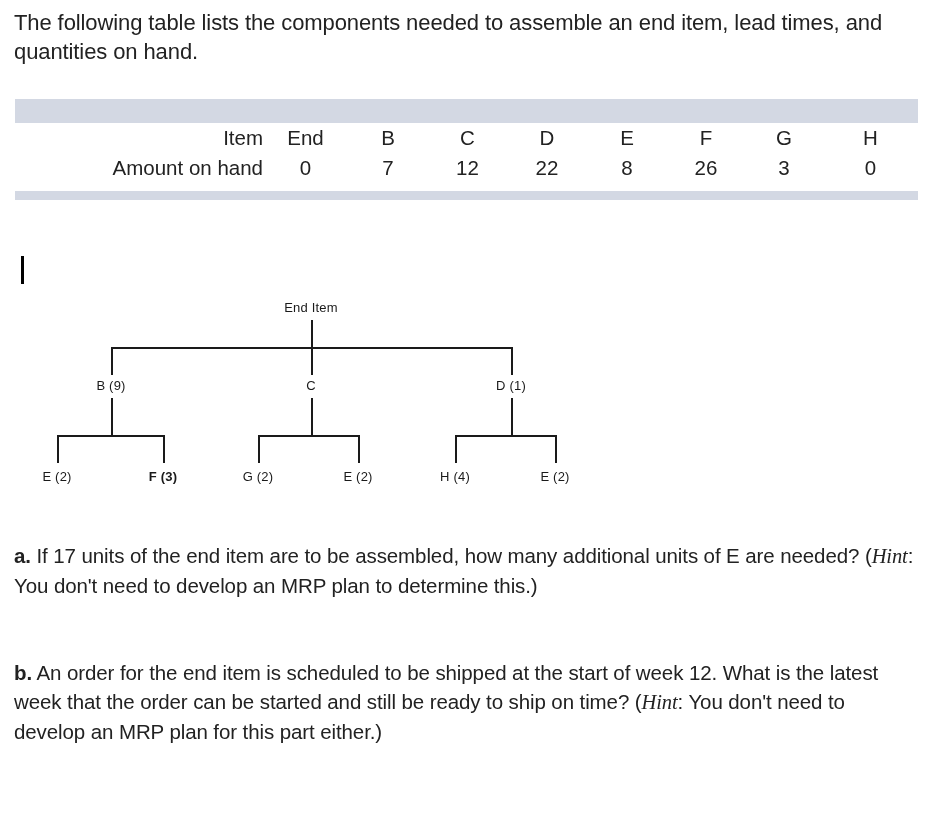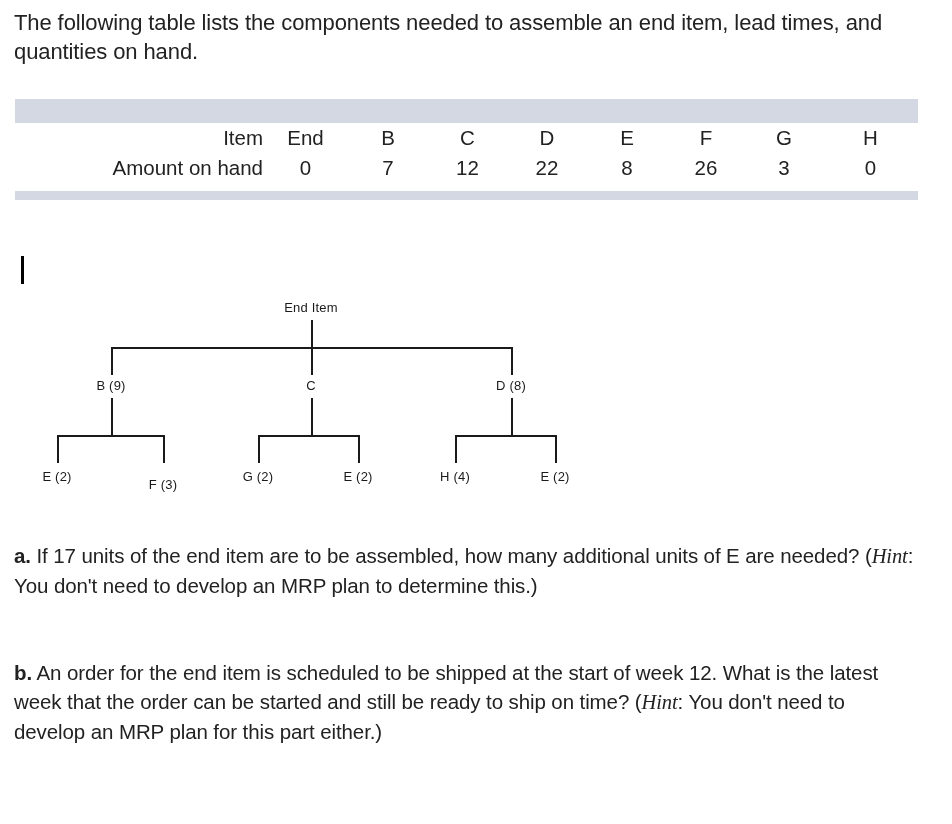--- a/index.html
+++ b/index.html
@@ -188,40 +188,40 @@
   <div class="node" style="left:311px; top:14px;">End Item</div>
   <div class="vline" style="left:311px; top:35px; height:27px;"></div>
 
   <div class="hline" style="left:111px; top:62px; width:401px;"></div>
   <div class="vline" style="left:111px; top:62px; height:28px;"></div>
   <div class="vline" style="left:311px; top:62px; height:28px;"></div>
   <div class="vline" style="left:511px; top:62px; height:28px;"></div>
 
   <div class="node" style="left:111px; top:92px;">B (9)</div>
   <div class="node" style="left:311px; top:92px;">C</div>
-  <div class="node" style="left:511px; top:92px;">D (8)</div>
+  <div class="node" style="left:511px; top:92px;">D (1)</div>
 
   <div class="vline" style="left:111px; top:113px; height:37px;"></div>
   <div class="vline" style="left:311px; top:113px; height:37px;"></div>
   <div class="vline" style="left:511px; top:113px; height:37px;"></div>
 
   <div class="hline" style="left:57px; top:150px; width:108px;"></div>
   <div class="vline" style="left:57px;  top:150px; height:28px;"></div>
   <div class="vline" style="left:163px; top:150px; height:28px;"></div>
 
   <div class="hline" style="left:258px; top:150px; width:102px;"></div>
   <div class="vline" style="left:258px; top:150px; height:28px;"></div>
   <div class="vline" style="left:358px; top:150px; height:28px;"></div>
 
   <div class="hline" style="left:455px; top:150px; width:102px;"></div>
   <div class="vline" style="left:455px; top:150px; height:28px;"></div>
   <div class="vline" style="left:555px; top:150px; height:28px;"></div>
 
   <div class="node" style="left:57px;  top:183px;">E (2)</div>
-  <div class="node" style="left:163px; top:191px;">F (3)</div>
+  <div class="node" style="left:163px; top:183px;font-weight:bold;">F (3)</div>
   <div class="node" style="left:258px; top:183px;">G (2)</div>
   <div class="node" style="left:358px; top:183px;">E (2)</div>
   <div class="node" style="left:455px; top:183px;">H (4)</div>
   <div class="node" style="left:555px; top:183px;">E (2)</div>
 </div>
 
 <div class="question" id="question-a">
   <span class="marker">a.</span><span> If 17 units of the end item are to be assembled, how many additional units of E are needed? (</span><span class="hint">Hint</span><span>: You don't need to develop an MRP plan to determine this.)</span>
 </div>
 

